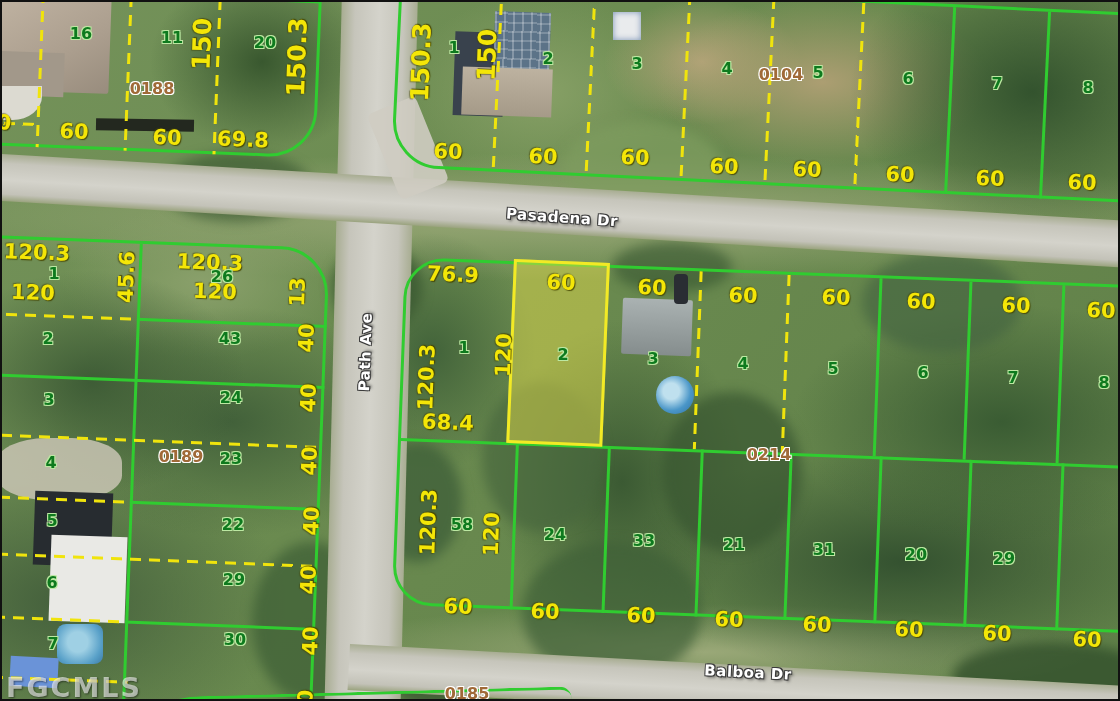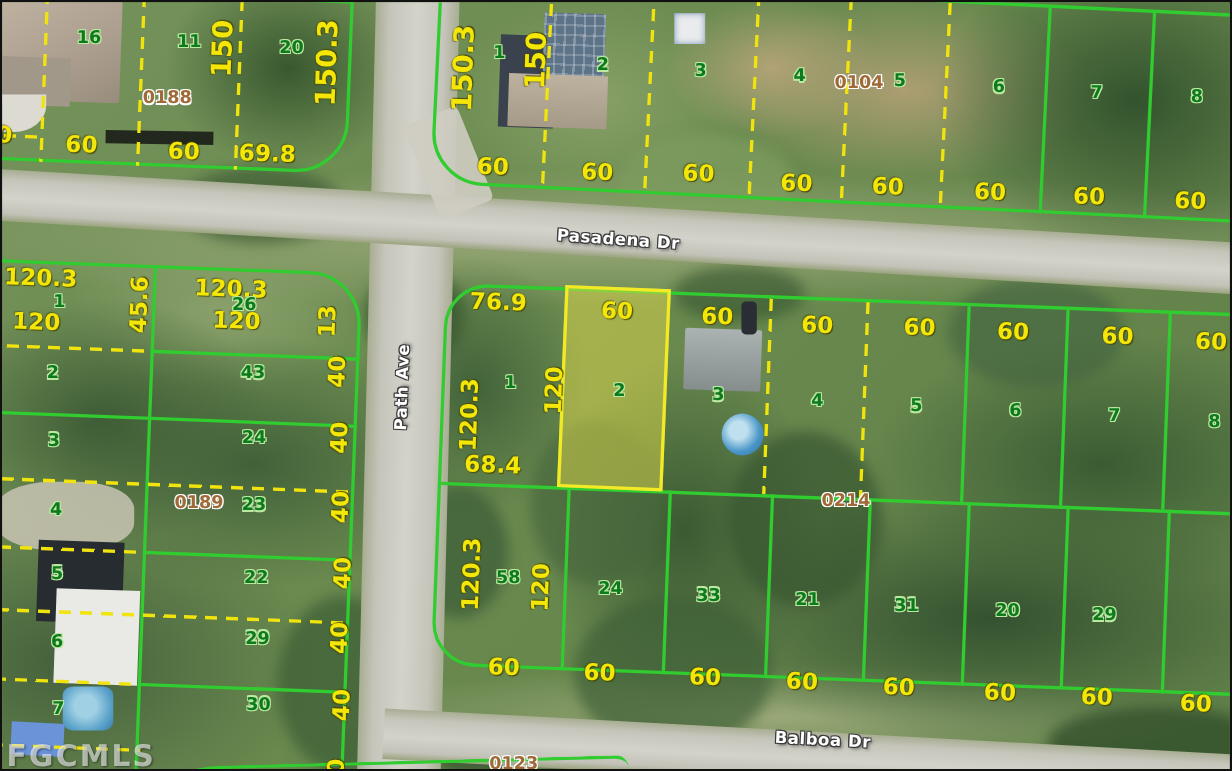--- a/index.html
+++ b/index.html
@@ -247,20 +247,20 @@
       <span class="lbl lot" style="left: 642px; top: 539px; transform: translate(-50%, -50%) rotate(0deg);">33</span>
       <span class="lbl lot" style="left: 732px; top: 543px; transform: translate(-50%, -50%) rotate(0deg);">21</span>
       <span class="lbl lot" style="left: 822px; top: 548px; transform: translate(-50%, -50%) rotate(0deg);">31</span>
       <span class="lbl lot" style="left: 914px; top: 553px; transform: translate(-50%, -50%) rotate(0deg);">20</span>
       <span class="lbl lot" style="left: 1002px; top: 557px; transform: translate(-50%, -50%) rotate(0deg);">29</span>
       <span class="lbl lot" style="left: 1144px; top: 562px; transform: translate(-50%, -50%) rotate(0deg);">28</span>
       <span class="lbl blockid" style="left: 150px; top: 87px; transform: translate(-50%, -50%) rotate(0deg);">0188</span>
       <span class="lbl blockid" style="left: 779px; top: 73px; transform: translate(-50%, -50%) rotate(0deg);">0104</span>
       <span class="lbl blockid" style="left: 179px; top: 455px; transform: translate(-50%, -50%) rotate(0deg);">0189</span>
       <span class="lbl blockid" style="left: 767px; top: 453px; transform: translate(-50%, -50%) rotate(0deg);">0214</span>
-      <span class="lbl blockid" style="left: 465px; top: 692px; transform: translate(-50%, -50%) rotate(0deg);">0123</span>
+      <span class="lbl blockid" style="left: 465px; top: 692px; transform: translate(-50%, -50%) rotate(0deg);">0185</span>
       <span class="lbl street" style="left: 560px; top: 216px; transform: translate(-50%, -50%) rotate(4deg);">Pasadena Dr</span>
       <span class="lbl street" style="left: 364px; top: 350px; transform: translate(-50%, -50%) rotate(-88deg);">Path Ave</span>
       <span class="lbl street" style="left: 746px; top: 671px; transform: translate(-50%, -50%) rotate(3deg);">Balboa Dr</span>
     </div>
 
   <div class="watermark">FGCMLS</div>
 </div>
 
 </body></html>

